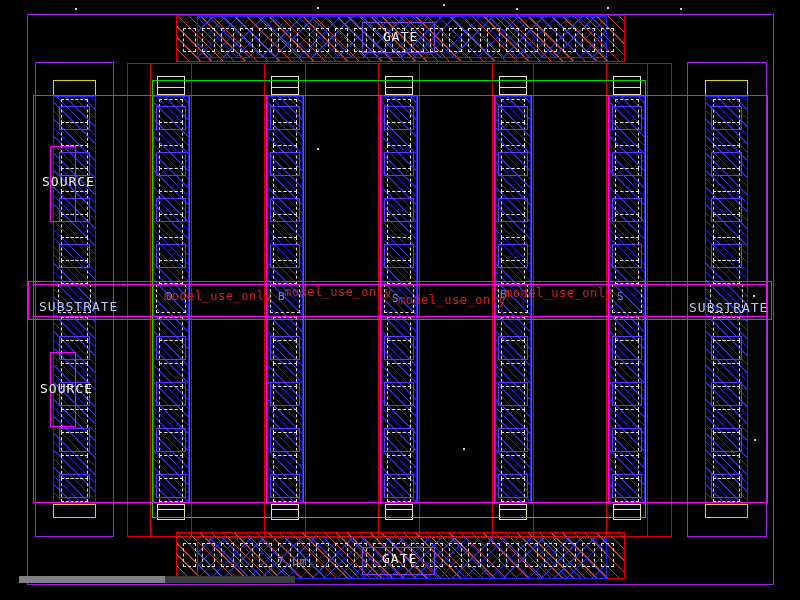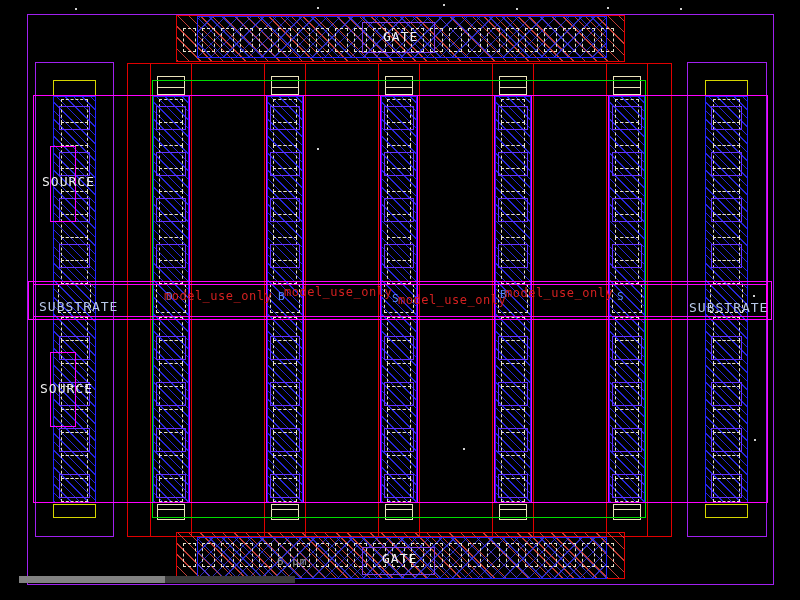--- a/index.html
+++ b/index.html
@@ -24,21 +24,21 @@
   <span class="lbl model" style="left: 284px; top: 286px; color: rgb(212, 32, 32); font-size: 12px; z-index: 50; letter-spacing: 0.5px;">model_use_only</span>
   <span class="lbl model" style="left: 398px; top: 294px; color: rgb(212, 32, 32); font-size: 12px; z-index: 50; letter-spacing: 0.5px;">model_use_only</span>
   <span class="lbl model" style="left: 505px; top: 287px; color: rgb(212, 32, 32); font-size: 12px; z-index: 50; letter-spacing: 0.5px;">model_use_only</span>
 
   <span class="lbl pin" style="left: 166px; top: 291px; color: rgb(91, 140, 255); font-size: 11px; z-index: 45;">D</span>
   <span class="lbl pin" style="left: 278px; top: 291px; color: rgb(91, 140, 255); font-size: 11px; z-index: 45;">B</span>
   <span class="lbl pin" style="left: 392px; top: 293px; color: rgb(91, 140, 255); font-size: 11px; z-index: 45;">S</span>
   <span class="lbl pin" style="left: 500px; top: 289px; color: rgb(91, 140, 255); font-size: 11px; z-index: 45;">B</span>
   <span class="lbl pin" style="left: 617px; top: 291px; color: rgb(91, 140, 255); font-size: 11px; z-index: 45;">S</span>
 
-  <span class="lbl" id="scaleText" style="left: 277px; top: 556px; font-size: 11px; z-index: 60; color: rgb(160, 160, 160);">6 µm</span>
+  <span class="lbl" id="scaleText" style="left: 277px; top: 556px; font-size: 11px; z-index: 60; color: rgb(160, 160, 160);">7 µm</span>
 <div class="rect" style="left: 153px; top: 96px; width: 36px; height: 407px; background: repeating-linear-gradient(45deg, rgba(45, 45, 255, 0.85) 0px, rgba(45, 45, 255, 0.85) 1px, transparent 1px, transparent 6px); border: 1px solid rgb(34, 34, 255);"></div>
     <div class="rect" style="left: 152px; top: 95px; width: 1px; height: 408px; background: rgb(255, 0, 255);"></div>
     <div class="rect" style="left: 189px; top: 95px; width: 1px; height: 408px; background: rgb(255, 0, 255);"></div>
     <div class="rect" style="left: 159px; top: 99px; width: 24px; height: 24px; border: 1px dashed rgb(232, 226, 204);"></div>
     <div class="rect" style="left: 159px; top: 122px; width: 24px; height: 24px; border: 1px dashed rgb(232, 226, 204);"></div>
     <div class="rect" style="left: 159px; top: 145px; width: 24px; height: 24px; border: 1px dashed rgb(232, 226, 204);"></div>
     <div class="rect" style="left: 159px; top: 168px; width: 24px; height: 24px; border: 1px dashed rgb(232, 226, 204);"></div>
     <div class="rect" style="left: 159px; top: 191px; width: 24px; height: 24px; border: 1px dashed rgb(232, 226, 204);"></div>
     <div class="rect" style="left: 159px; top: 214px; width: 24px; height: 24px; border: 1px dashed rgb(232, 226, 204);"></div>
     <div class="rect" style="left: 159px; top: 237px; width: 24px; height: 24px; border: 1px dashed rgb(232, 226, 204);"></div>

